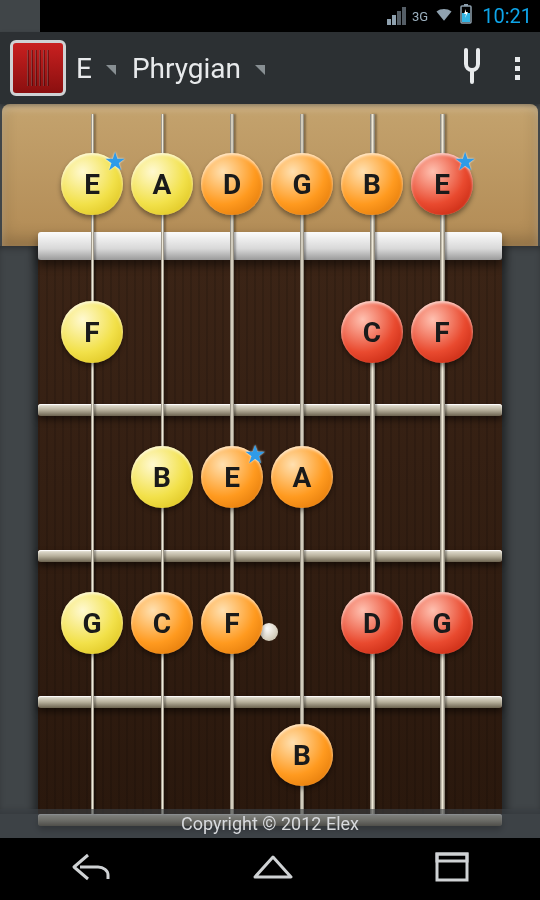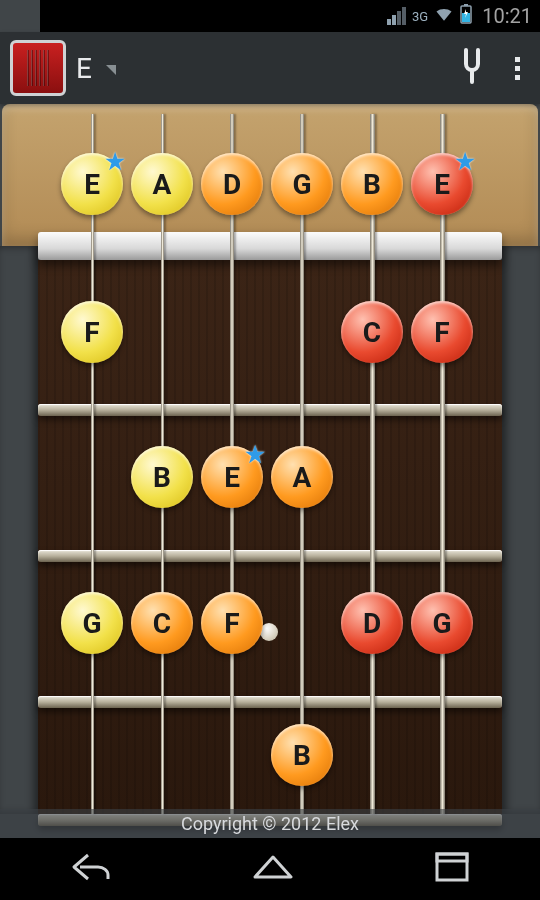--- a/index.html
+++ b/index.html
@@ -18,21 +18,21 @@
     background: #000;
     display: flex;
     align-items: center;
     justify-content: flex-end;
     padding: 0 8px;
     color: #9db1c0;
     font-size: 18px;
     gap: 6px;
     margin-left: 40px;
   }
-  .status-bar .time { color: #a3a3a3; font-size: 20px; margin-left: 4px; }
+  .status-bar .time { color: #0ea5e9; font-size: 20px; margin-left: 4px; }
   .sig { display: flex; align-items: flex-end; gap: 1px; }
   .sig span { width: 4px; background: #8fa1af; }
   .sig .b1 { height: 6px; }
   .sig .b2 { height: 10px; }
   .sig .b3 { height: 14px; background: #555e66; }
   .sig .b4 { height: 18px; background: #555e66; }
 
   
   .toolbar {
     height: 72px;
@@ -245,20 +245,24 @@
   <div class="app-icon">
     <div class="str"></div>
       <div class="str"></div>
       <div class="str"></div>
       <div class="str"></div>
       <div class="str"></div>
       <div class="str"></div>
   </div>
   <div class="dropdown">
     <span>E</span>
+    <span class="tri"></span>
+  </div>
+  <div class="dropdown scale">
+    <span>Phrygian</span>
     <span class="tri"></span>
   </div>
   <div class="spacer"></div>
   <div class="tool-btn">
     <svg width="30" height="36" viewBox="0 0 30 36">
       <path fill="none" stroke="#e8eaec" stroke-width="4" stroke-linecap="round" d="M9 2 v14 a6 6 0 0 0 12 0 V2 M15 22 v12"></path>
     </svg>
   </div>
   <div class="tool-btn overflow">
     <span></span>

